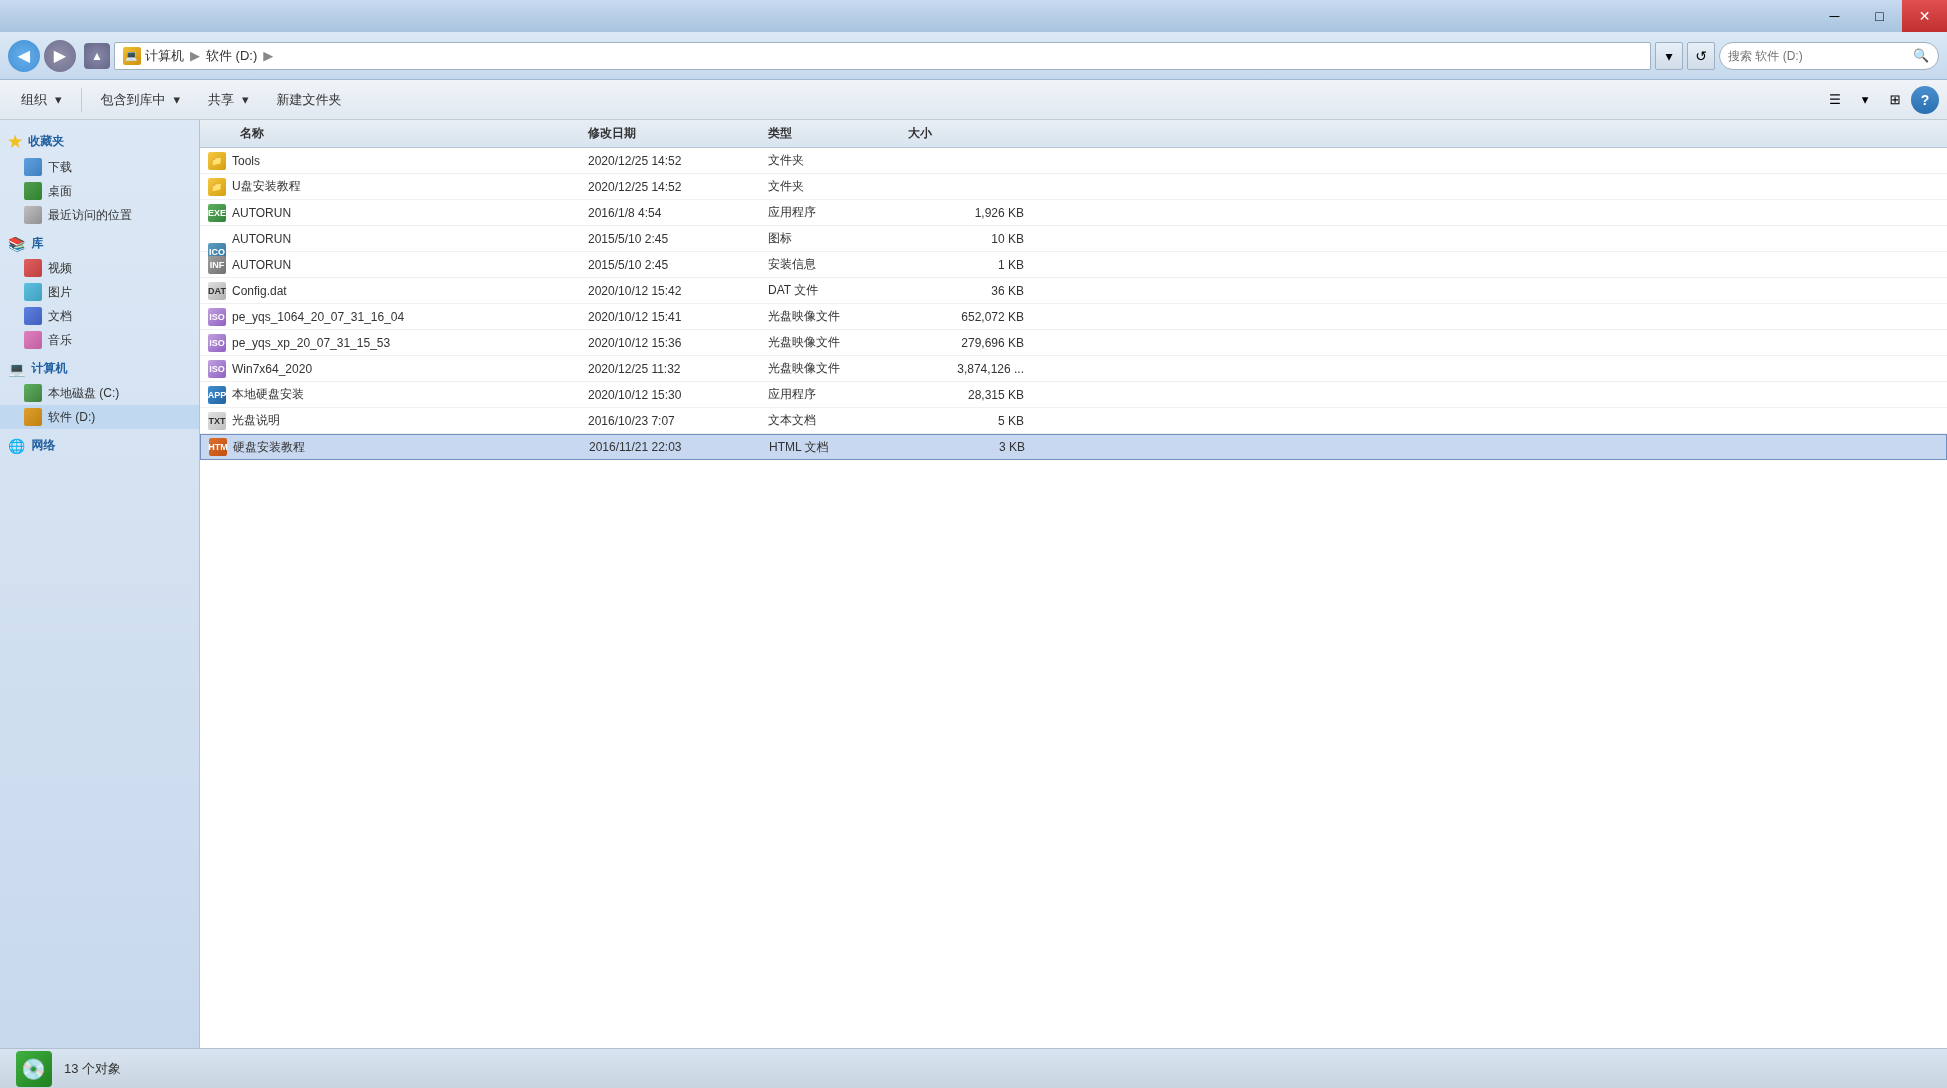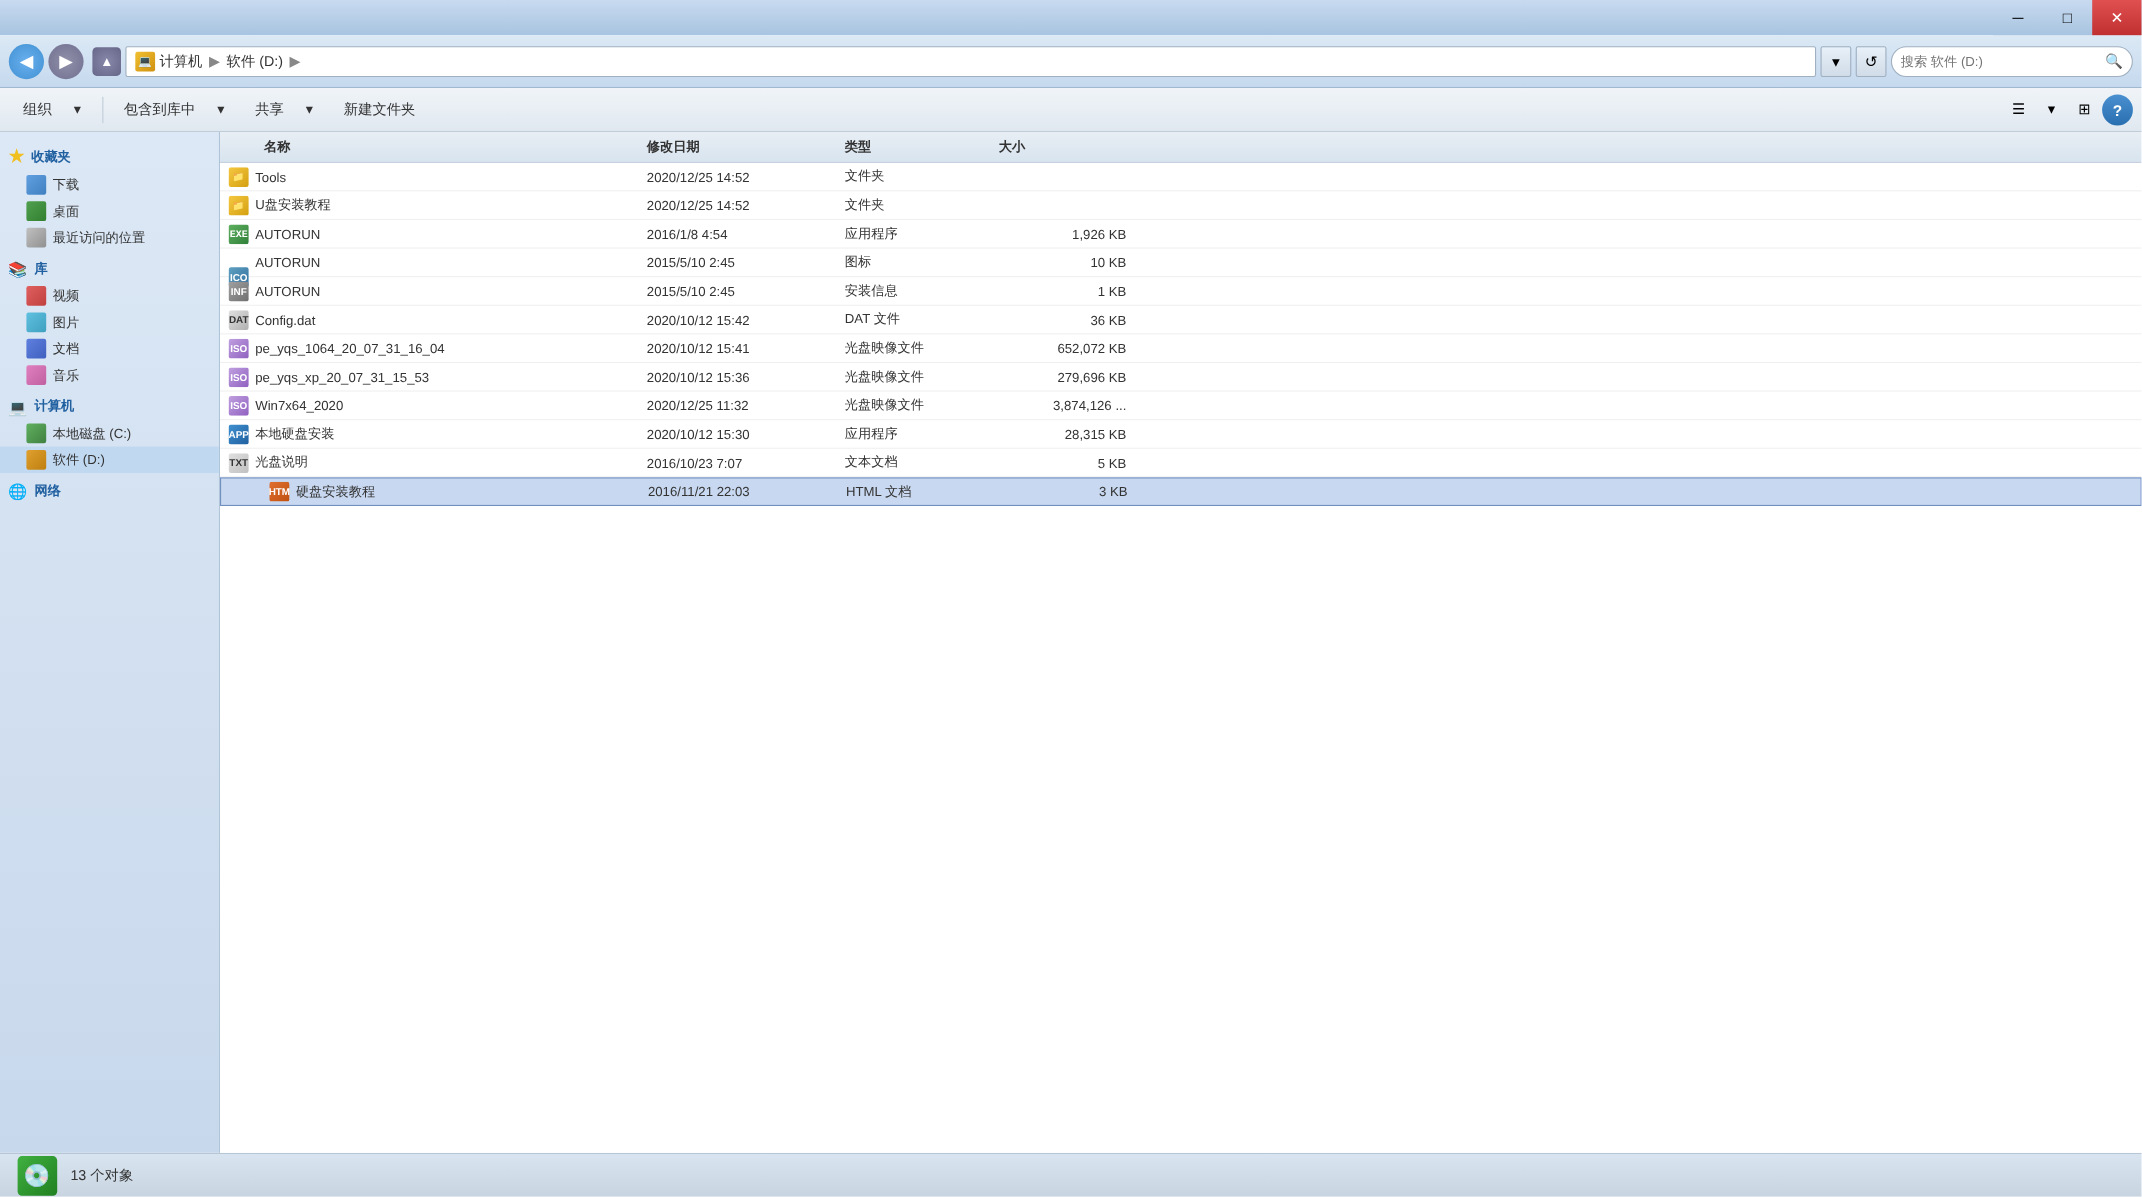--- a/index.html
+++ b/index.html
@@ -134,21 +134,21 @@
     }
     .toolbar-btn {
       height: 30px;
       padding: 0 12px;
       border: 1px solid transparent;
       border-radius: 2px;
       cursor: pointer;
       background: transparent;
       display: flex;
       align-items: center;
-      gap: 20px;
+      gap: 8px;
       font-size: 13px;
       color: #333;
     }
     .toolbar-divider { width: 1px; height: 24px; background: #c0ccd8; margin: 0 4px; }
     .toolbar-spacer { flex: 1; }
     .view-btn {
       width: 28px;
       height: 28px;
       border: 1px solid transparent;
       border-radius: 2px;
@@ -298,27 +298,27 @@
       flex-shrink: 0;
       border-radius: 2px;
       display: flex;
       align-items: center;
       justify-content: center;
       font-size: 9px;
       color: white;
       font-weight: bold;
     }
     .fi-folder { background: linear-gradient(135deg, #f5c842, #d4a010); }
-    .fi-exe { background: linear-gradient(135deg, #60b060, #30803a); font-family: Liberation Mono, monospace; }
+    .fi-exe { background: linear-gradient(135deg, #60b060, #30803a); }
     .fi-ico { background: linear-gradient(135deg, #60a0c0, #3070a0); margin-top: 27px; }
     .fi-inf { background: linear-gradient(135deg, #a0a0a0, #707070); }
     .fi-dat { background: linear-gradient(135deg, #e0e0e0, #b0b0b0); color: #333; }
     .fi-iso { background: linear-gradient(135deg, #c0a0e0, #9060c0); }
     .fi-gho { background: linear-gradient(135deg, #e0a080, #c07050); }
-    .fi-html { background: linear-gradient(135deg, #e07030, #c05010); margin-left: 36px; }
+    .fi-html { background: linear-gradient(135deg, #e07030, #c05010); }
     .fi-txt { background: linear-gradient(135deg, #e0e0e0, #c0c0c0); color: #333; }
     .fi-app { background: linear-gradient(135deg, #4090d0, #2060a0); }
 
     
     .statusbar {
       height: 40px;
       background: linear-gradient(to bottom, #d8e4f0, #c8d4e0);
       border-top: 1px solid #b0c0d0;
       display: flex;
       align-items: center;

